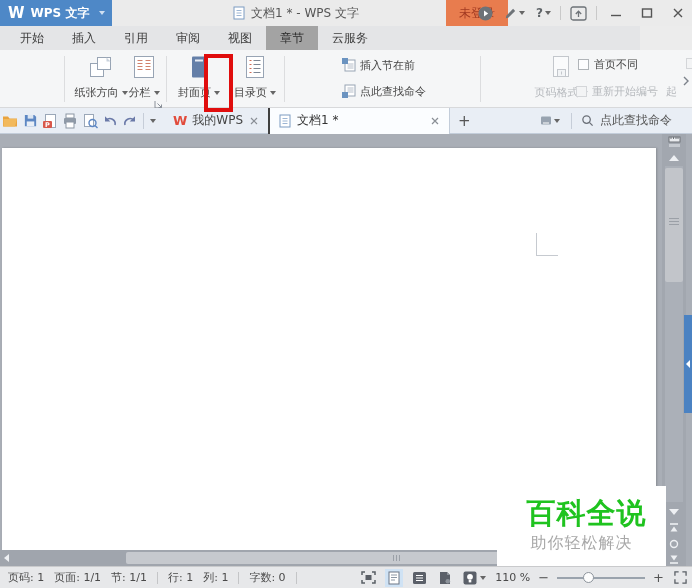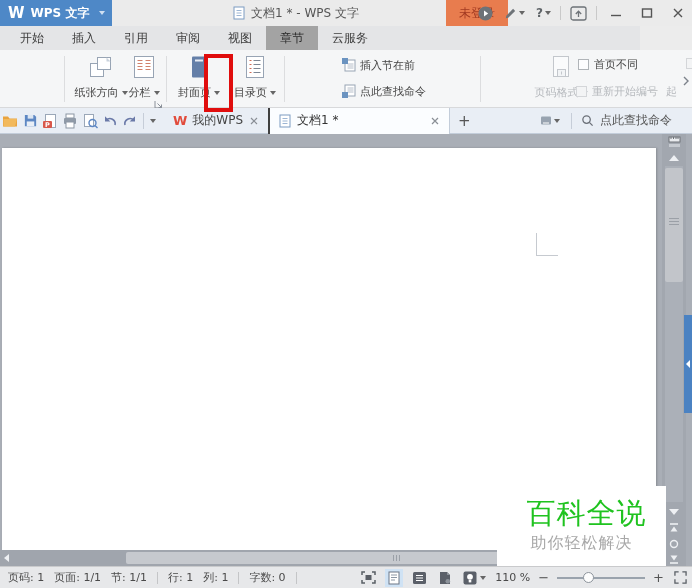--- a/index.html
+++ b/index.html
@@ -68,21 +68,21 @@
   .tri-up { width:0; height:0; border-left:5px solid transparent; border-right:5px solid transparent; border-bottom:6px solid #eef0f3; }
   .tri-down { width:0; height:0; border-left:5px solid transparent; border-right:5px solid transparent; border-top:6px solid #eef0f3; }
   .tri-left { width:0; height:0; border-top:4px solid transparent; border-bottom:4px solid transparent; border-right:5px solid #eef0f3; }
   .pane-handle { position:absolute; left:684px; top:181px; width:8px; height:98px; background:#4b82c2; display:flex; align-items:center; justify-content:center; cursor:pointer; }
   .pane-handle .tri { width:0; height:0; border-top:4px solid transparent; border-bottom:4px solid transparent; border-right:4px solid #fff; }
   .hscroll { position:absolute; left:0; top:416px; width:658px; height:16px; background:#a0a5ad; }
   .hthumb { position:absolute; left:126px; top:2px; width:374px; height:12px; background:#c6c9ce; border-radius:2px; cursor:grab; }
   .hthumb .grip { position:absolute; left:270px; top:3px; width:1px; height:6px; background:#9ba0a7; box-shadow:3px 0 0 #9ba0a7, -3px 0 0 #9ba0a7; }
   .hleft { position:absolute; left:0; top:0; width:13px; height:16px; display:flex; align-items:center; justify-content:center; cursor:pointer; }
   .watermark { position:absolute; left:497px; top:352px; width:169px; height:80px; background:#fff; display:flex; flex-direction:column; align-items:center; justify-content:center; }
-  .wm-title { font-size:29px; font-weight:normal; color:#1fc31f; letter-spacing:1px; line-height:1.1;margin-left:10px; }
+  .wm-title { font-size:29px; font-weight:bold; color:#1fc31f; letter-spacing:1px; line-height:1.1;margin-left:10px; }
   .wm-sub { font-size:16px; color:#a8a8a8; margin-top:3px; letter-spacing:1px; }
 
   
   .statusbar { position:absolute; left:0; top:566px; width:692px; height:22px; background:#e7e8ea; border-top:1px solid #c9cacc;
                display:flex; align-items:center; font-size:11px; color:#4a4a4a; padding-left:8px; }
   .stat { margin-right:10px; white-space:nowrap; }
   .ssep { width:1px; height:12px; background:#c4c5c7; margin-right:10px; }
   .sb-right { position:absolute; right:3px; top:0; height:21px; display:flex; align-items:center; gap:7px; }
   .vbtn { display:flex; align-items:center; justify-content:center; padding:2px; cursor:pointer; }
   .vbtn.active { background:#cfe2f4; }

